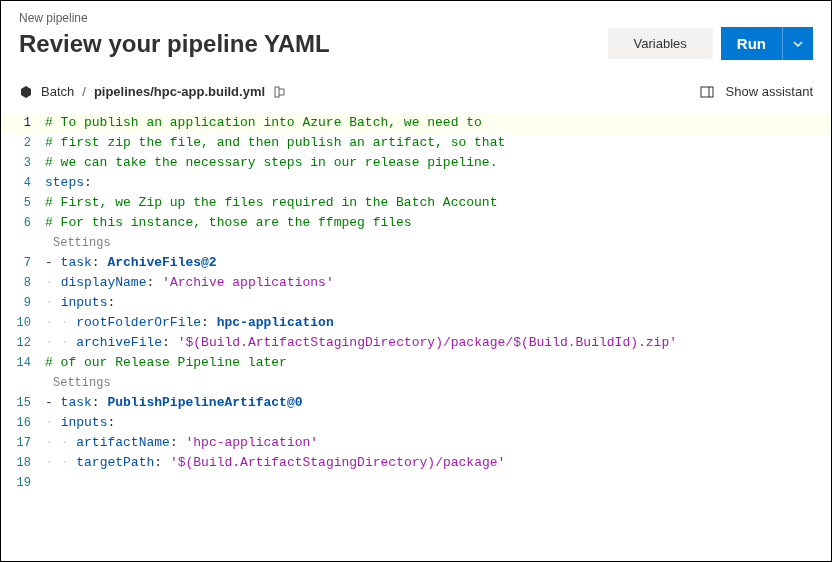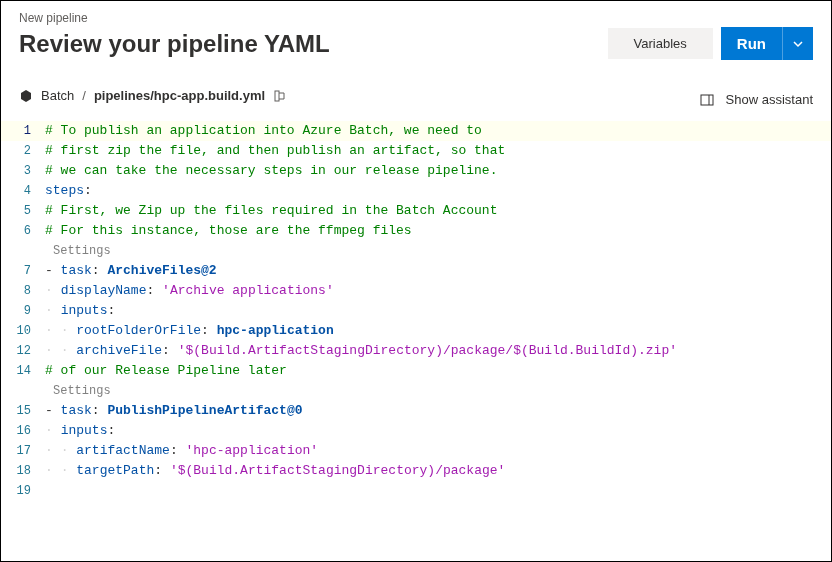--- a/index.html
+++ b/index.html
@@ -12,21 +12,21 @@
     .btn-variables { background: #f3f2f1; border: none; padding: 8px 26px; font-size: 13px; color: #323130; cursor: pointer; }
     .btn-run { display: flex; }
     .btn-run-main { background: #0078d4; color: #fff; border: none; padding: 8px 16px; font-size: 15px; font-weight: 600; cursor: pointer; }
     .btn-run-chevron { background: #0078d4; color: #fff; border: none; border-left: 1px solid rgba(255,255,255,0.3); padding: 8px 10px; cursor: pointer; display: flex; align-items: center; }
     .subheader { display: flex; justify-content: space-between; align-items: center; padding: 10px 18px; font-size: 13px; }
     .path-row { display: flex; align-items: center; gap: 8px; color: #323130; }
     .path-icon { display: inline-flex; }
     .path-sep { color: #605e5c; }
     .path-file { font-weight: 600; }
     .edit-icon { color: #605e5c; display: inline-flex; cursor: pointer; }
-    .assistant-link { display: flex; align-items: center; gap: 12px; color: #323130; cursor: pointer; margin-top: 8px; }
+    .assistant-link { display: flex; align-items: center; gap: 12px; color: #323130; cursor: pointer; }
     .editor { font-family: "Consolas", "Courier New", monospace; font-size: 13px; line-height: 20px; padding-top: 4px; }
     .line { display: flex; }
     .gutter { width: 44px; text-align: right; padding-right: 14px; color: #237893; font-size: 12px; user-select: none; flex-shrink: 0; }
     .gutter.hl { color: #0b216f; }
     .code { white-space: pre; flex: 1; }
     .line.hl .code, .line.hl .gutter { background: #fffff0; }
     .tok-comment { color: #008000; }
     .tok-key { color: #0451a5; }
     .tok-punct { color: #323130; }
     .tok-string { color: #a21caf; }

